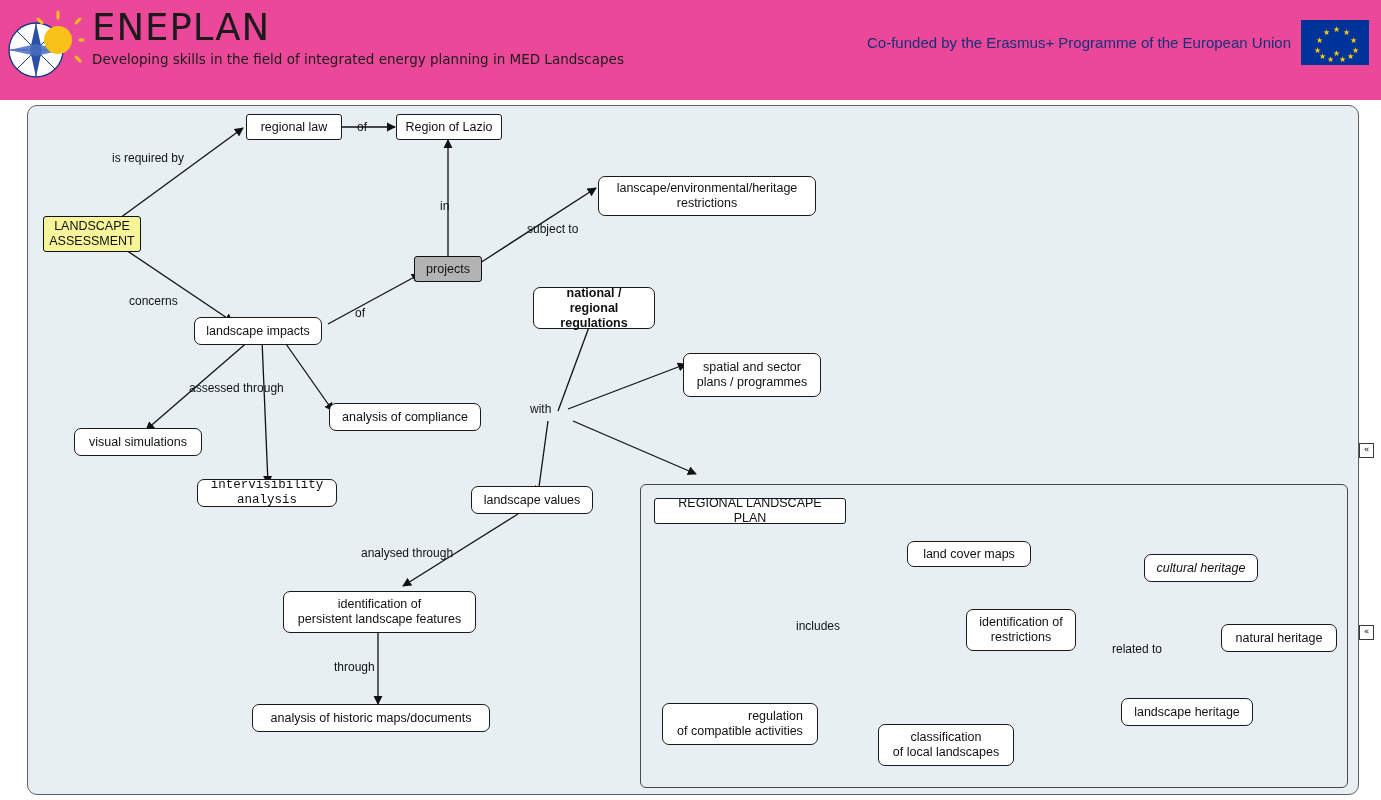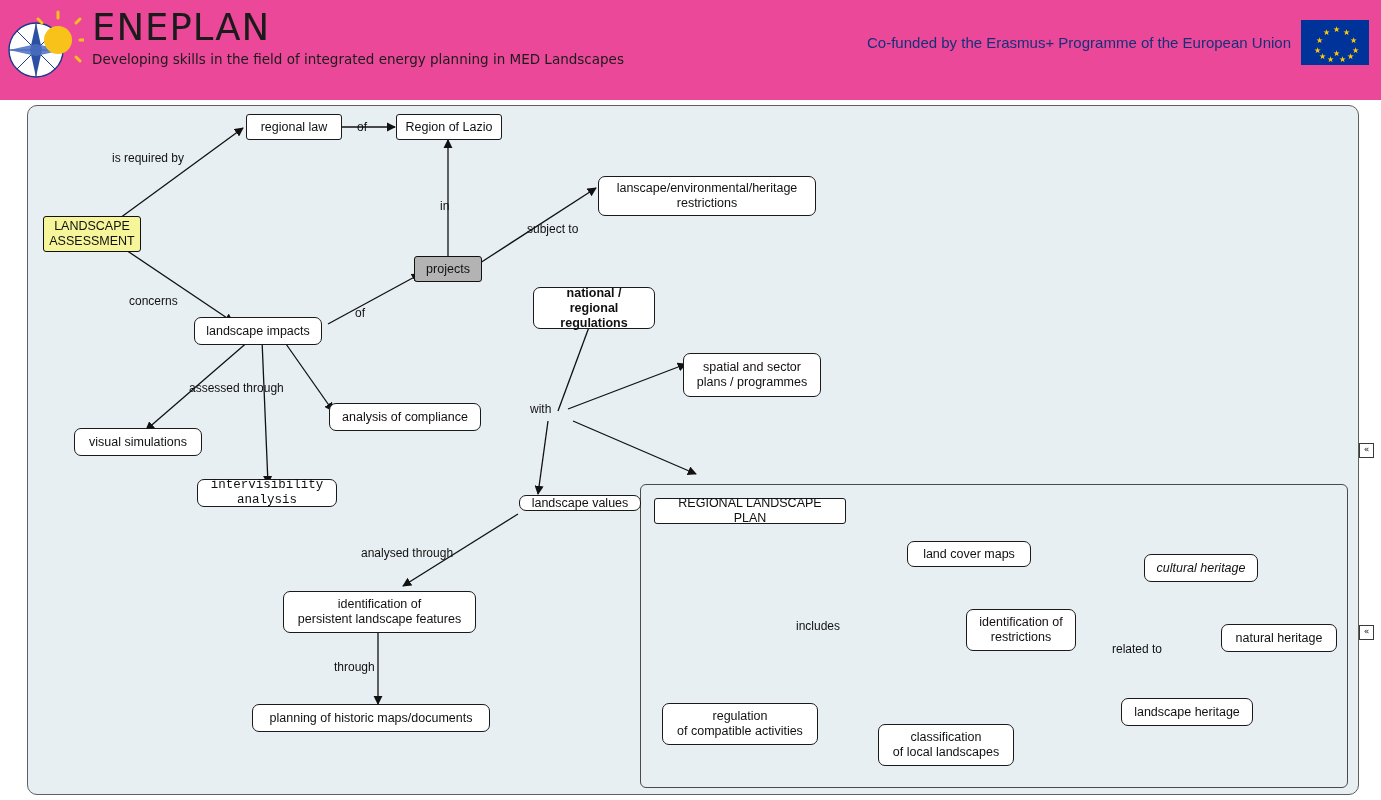--- a/index.html
+++ b/index.html
@@ -287,41 +287,41 @@
 
     <div class="node" style="left:655px; top:247px; width:138px; height:44px;">spatial and sector
 plans / programmes</div>
 
     <div class="node" style="left:301px; top:297px; width:152px; height:28px;">analysis of compliance</div>
 
     <div class="node" style="left:46px; top:322px; width:128px; height:28px;">visual simulations</div>
 
     <div class="node" style="left:169px; top:373px; width:140px; height:28px;font-family:Liberation Mono, monospace;">intervisibility analysis</div>
 
-    <div class="node" style="left:443px; top:389px; width:122px; height:16px;margin-left:48px;">landscape values</div>
+    <div class="node" style="left:443px; top:380px; width:122px; height:28px;">landscape values</div>
 
     <div class="node" style="left:255px; top:485px; width:193px; height:42px;">identification of
 persistent landscape features</div>
 
-    <div class="node" style="left:224px; top:598px; width:238px; height:28px;">planning of historic maps/documents</div>
+    <div class="node" style="left:224px; top:598px; width:238px; height:28px;">analysis of historic maps/documents</div>
 
     <div class="node plain" style="left:626px; top:392px; width:192px; height:26px;">REGIONAL LANDSCAPE PLAN</div>
 
     <div class="node" style="left:879px; top:435px; width:124px; height:26px;">land cover maps</div>
 
     <div class="node" style="left:938px; top:503px; width:110px; height:42px;">identification of
 restrictions</div>
 
     <div class="node" style="left:1116px; top:448px; width:114px; height:28px;font-style:italic;">cultural heritage</div>
 
     <div class="node" style="left:1193px; top:518px; width:116px; height:28px;">natural heritage</div>
 
     <div class="node" style="left:1093px; top:592px; width:132px; height:28px;">landscape heritage</div>
 
-    <div class="node" style="left:634px; top:597px; width:156px; height:42px;">regulation
+    <div class="node" style="left:634px; top:597px; width:156px; height:42px;text-align:right;">regulation
 of compatible activities</div>
 
     <div class="node" style="left:850px; top:618px; width:136px; height:42px;">classification
 of local landscapes</div>
 
     <div class="link-label" style="left:84px; top:45px;">is required by</div>
 
     <div class="link-label" style="left:329px; top:14px;">of</div>
 
     <div class="link-label" style="left:412px; top:93px;">in</div>

